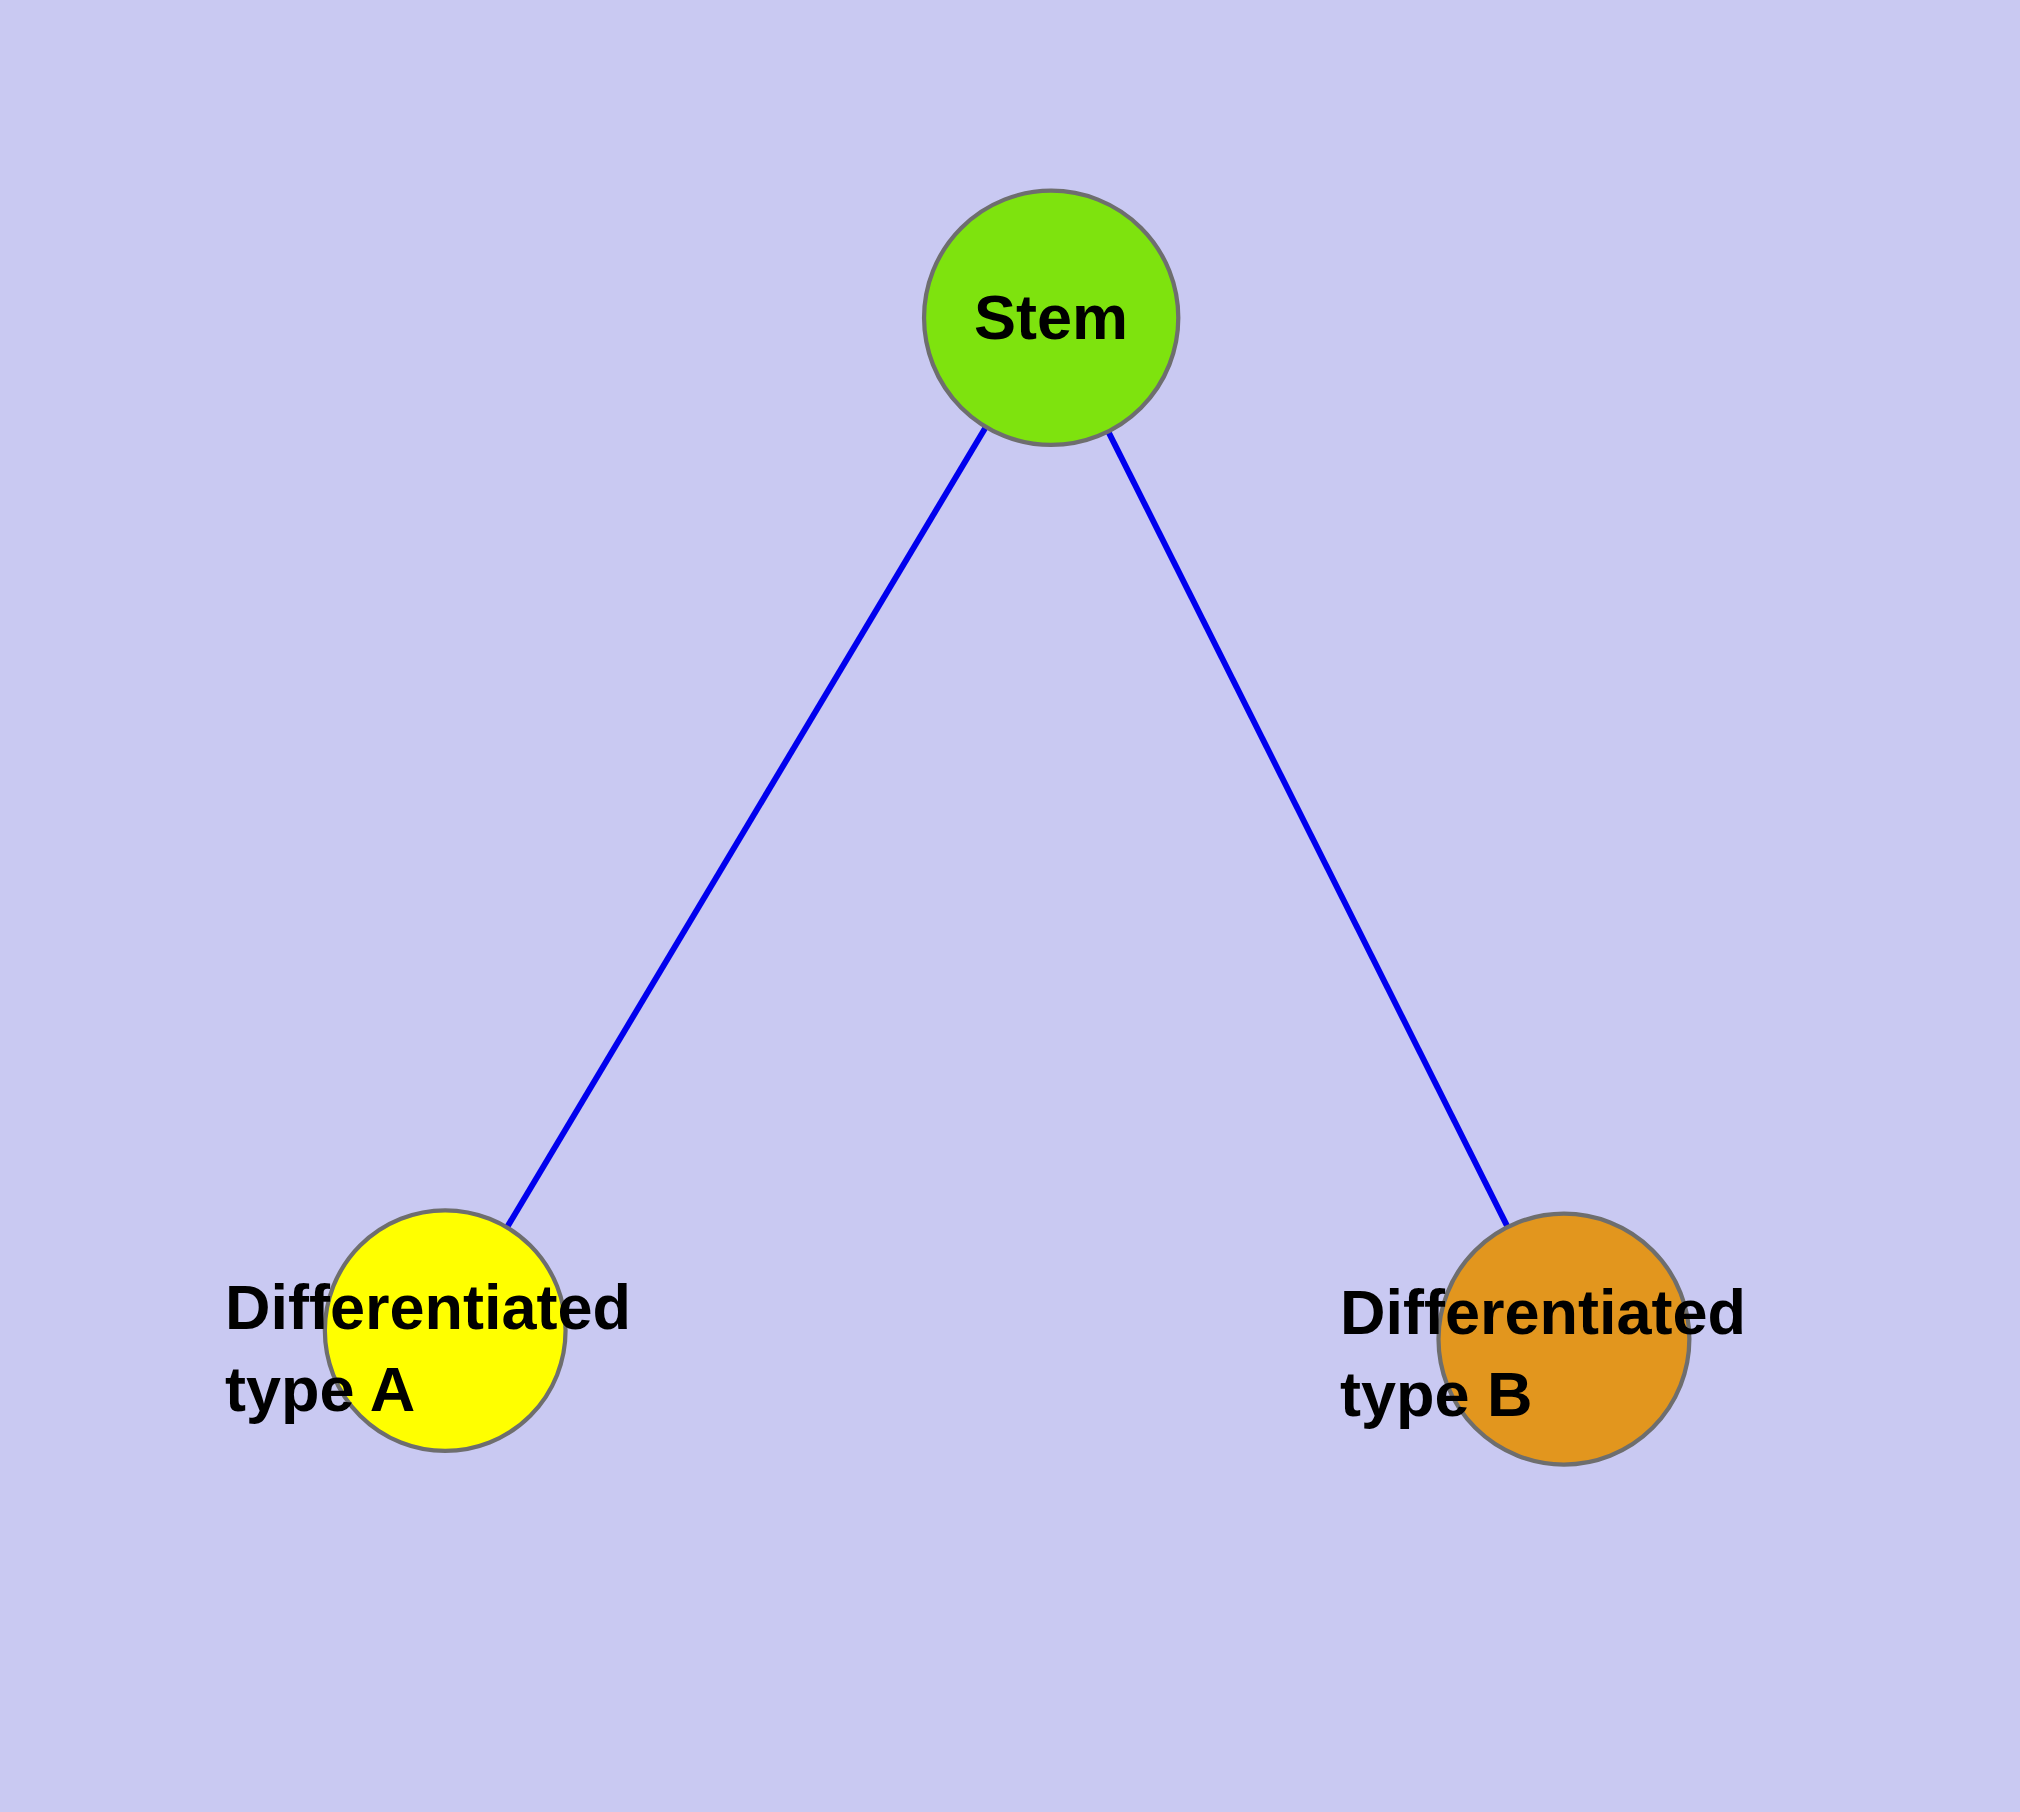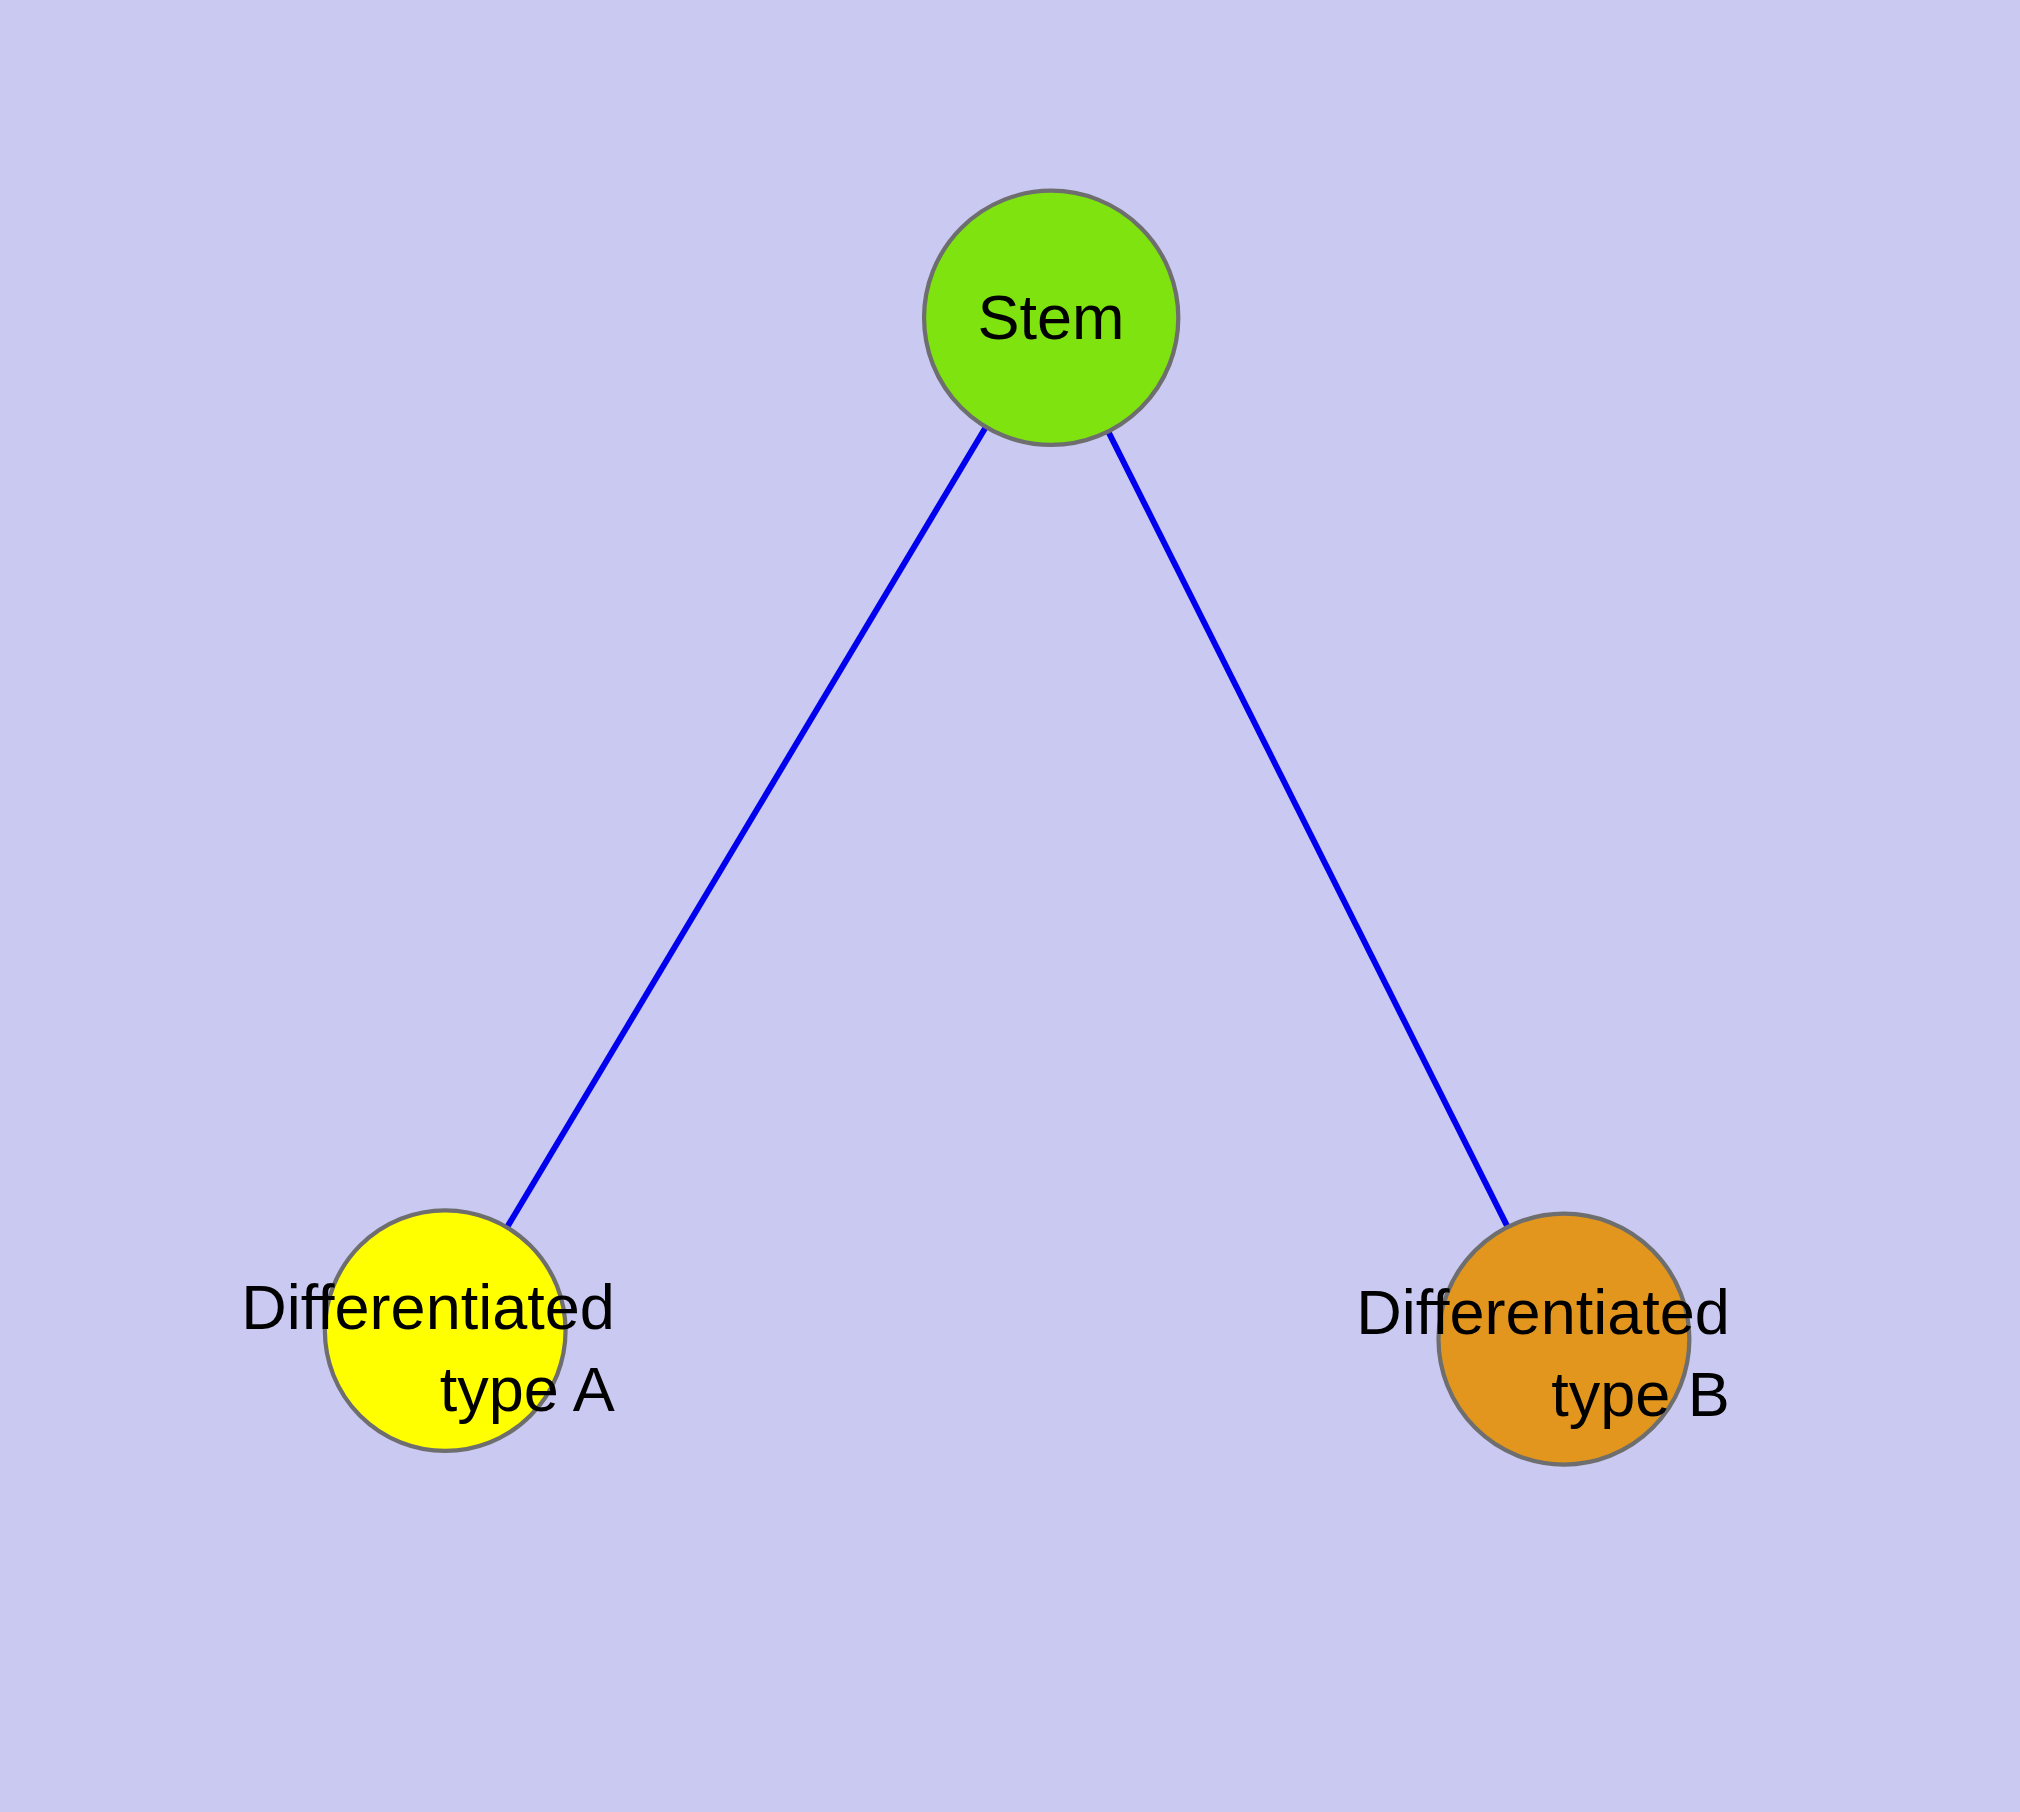--- a/index.html
+++ b/index.html
@@ -25,25 +25,25 @@
   line.edge {
     stroke-width: 7;
     fill: none;
   }
   circle.node {
     stroke-width: 5;
   }
   .node-label {
     position: absolute;
     transform: translate(-50%, -50%);
-    font-weight: normal;
+    font-weight: bold;
     font-size: 63px;
     line-height: 1.3;
     color: #000000;
-    text-align: right;
+    text-align: left;
     white-space: pre-line;
     pointer-events: none;
   }
 </style>
 </head>
 <body>
 
 <div class="canvas">
 
   <svg viewBox="0 0 2384 2138">

